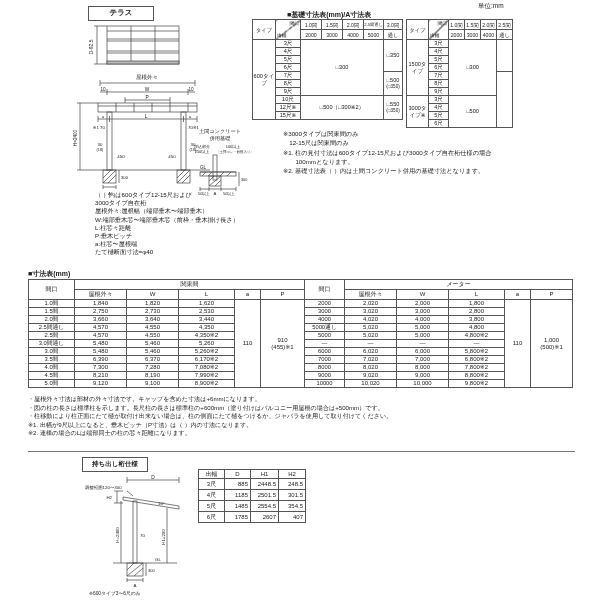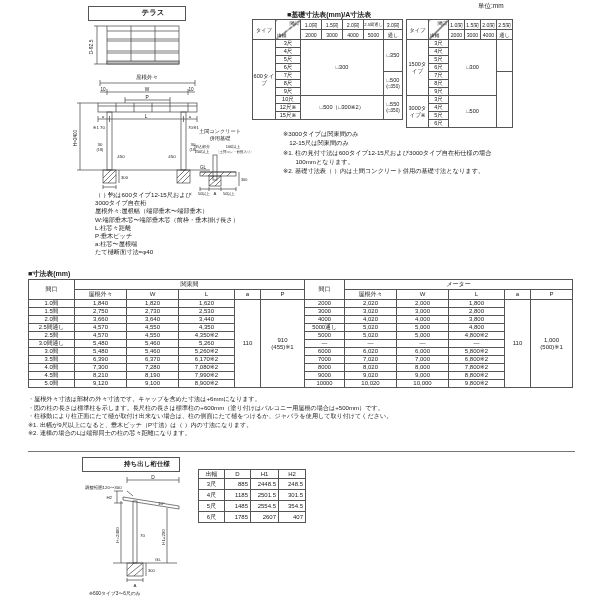--- a/index.html
+++ b/index.html
@@ -1,20 +1,20 @@
 <!DOCTYPE html>
 <html><head>
 <meta charset="utf-8">
 <style>
   html,body{margin:0;padding:0;background:#e8e8e8;}
   .sheet{position:relative;width:600px;height:600px;background:#ffffff;
          font-family:"Liberation Sans","DejaVu Sans",sans-serif;color:#222;overflow:hidden;}
   .abs{position:absolute;}
   .boxlabel{border:1px solid #555;text-align:center;font-size:7.5px;font-weight:bold;
-            line-height:12px;background:#fff;padding-left:32px;}
+            line-height:12px;background:#fff;}
   table{border-collapse:collapse;table-layout:fixed;position:absolute;background:#fff;}
   td,th{border:1px solid #555;padding:0;text-align:center;font-weight:normal;
         overflow:hidden;white-space:nowrap;vertical-align:middle;}
   .ftab{font-size:5.6px;}
   .ftab th{height:9px;line-height:8px;font-size:5.2px;}
   .ftab td{height:7px;line-height:7px;}
   .ftab .wrap{white-space:normal;line-height:6.5px;}
   .tiny{font-size:4.6px;line-height:5.5px;}
   .diag{position:relative;background:linear-gradient(to bottom right,#fff 47%,#666 47%,#666 51%,#fff 51%);}
   .diag span{position:absolute;font-size:4.8px;line-height:5px;}

